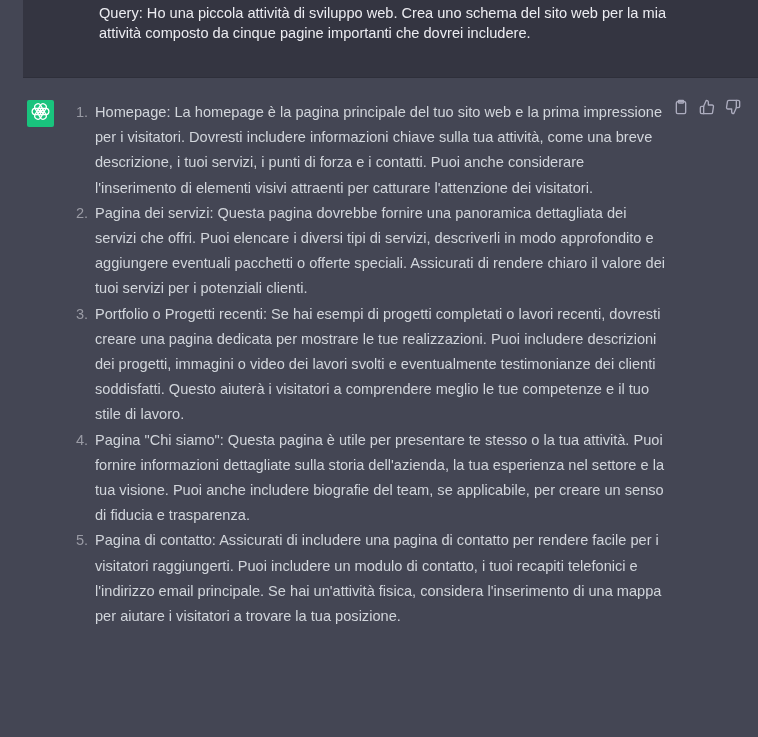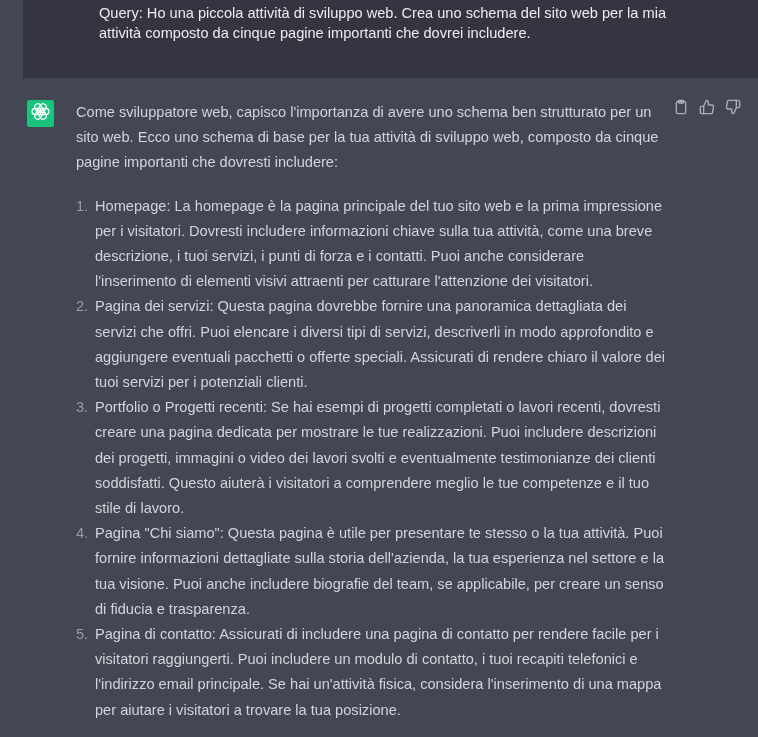--- a/index.html
+++ b/index.html
@@ -112,21 +112,20 @@
           <path d="M0,-8 A4,4 0 0 1 6.9,-4 L3.5,2 L-3.5,-2 Z" transform="rotate(120)"></path>
           <path d="M0,-8 A4,4 0 0 1 6.9,-4 L3.5,2 L-3.5,-2 Z" transform="rotate(180)"></path>
           <path d="M0,-8 A4,4 0 0 1 6.9,-4 L3.5,2 L-3.5,-2 Z" transform="rotate(240)"></path>
           <path d="M0,-8 A4,4 0 0 1 6.9,-4 L3.5,2 L-3.5,-2 Z" transform="rotate(300)"></path>
         </g>
       </svg>
     </span>
   </div>
 
   <div class="answer">
-    <p>Come sviluppatore web, capisco l'importanza di avere uno schema ben strutturato per un sito web. Ecco uno schema di base per la tua attività di sviluppo web, composto da cinque pagine importanti che dovresti includere:</p>
     <ol>
       <li>
         <span class="num">1.</span>
         <span>Homepage: La homepage è la pagina principale del tuo sito web e la prima impressione per i visitatori. Dovresti includere informazioni chiave sulla tua attività, come una breve descrizione, i tuoi servizi, i punti di forza e i contatti. Puoi anche considerare l'inserimento di elementi visivi attraenti per catturare l'attenzione dei visitatori.</span>
       </li>
       <li>
         <span class="num">2.</span>
         <span>Pagina dei servizi: Questa pagina dovrebbe fornire una panoramica dettagliata dei servizi che offri. Puoi elencare i diversi tipi di servizi, descriverli in modo approfondito e aggiungere eventuali pacchetti o offerte speciali. Assicurati di rendere chiaro il valore dei tuoi servizi per i potenziali clienti.</span>
       </li>
       <li>

